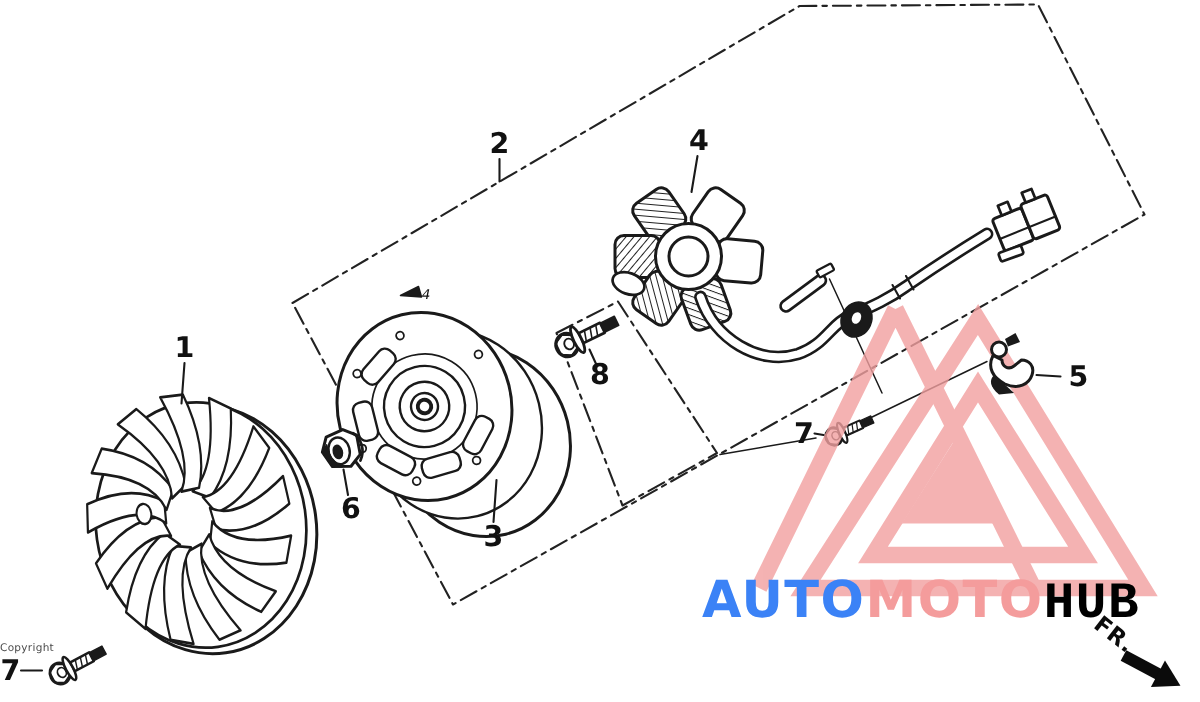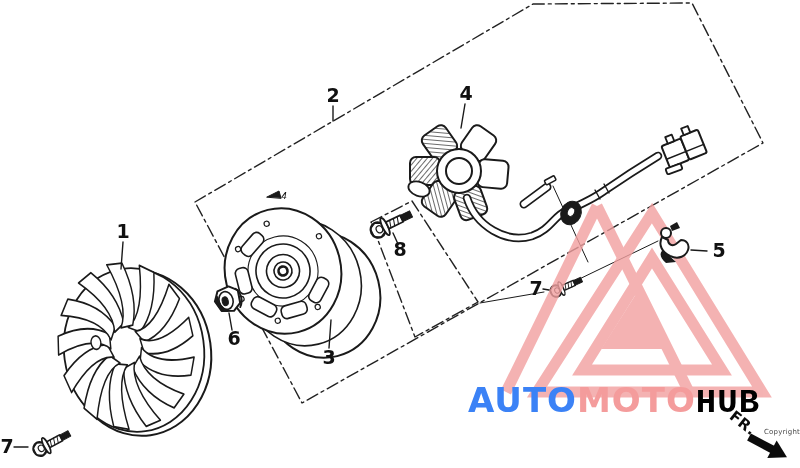--- a/index.html
+++ b/index.html
@@ -8,21 +8,21 @@
   #art{position:absolute;left:0;top:0;}
   .callout{font:bold 19px "DejaVu Sans","Liberation Sans",sans-serif;fill:#111;}
   .stamp{font:italic 9px "DejaVu Sans","Liberation Sans",sans-serif;fill:#111;}
   .brand{position:absolute;left:468px;top:383px;white-space:nowrap;
          font-weight:800;font-size:34px;letter-spacing:1px;line-height:1;}
   .c-auto{color:#3b82f6;}
   .c-moto{color:#f49c9c;margin-top:32px;}
   .c-hub{color:#000000;font-family:Liberation Mono, monospace;}
   .fr-label{position:absolute;left:737px;top:407px;transform:rotate(38deg);
             transform-origin:left top;font-weight:bold;font-size:15px;color:#0b0b0b;letter-spacing:.5px;}
-  .footer{position:absolute;left:0;top:428px;width:100%;text-align:right;
+  .footer{position:absolute;left:0;top:428px;width:100%;text-align:left;
           color:#4a4a4a;font-size:7px;line-height:1.2;letter-spacing:.2px;}
 </style>
 </head>
 <body>
 
 <div id="canvas">
 
   <svg id="art" width="800" height="468" viewBox="0 0 800 468">
     <defs>
       <pattern id="hatch" patternUnits="userSpaceOnUse" width="4" height="4" patternTransform="rotate(40)">

